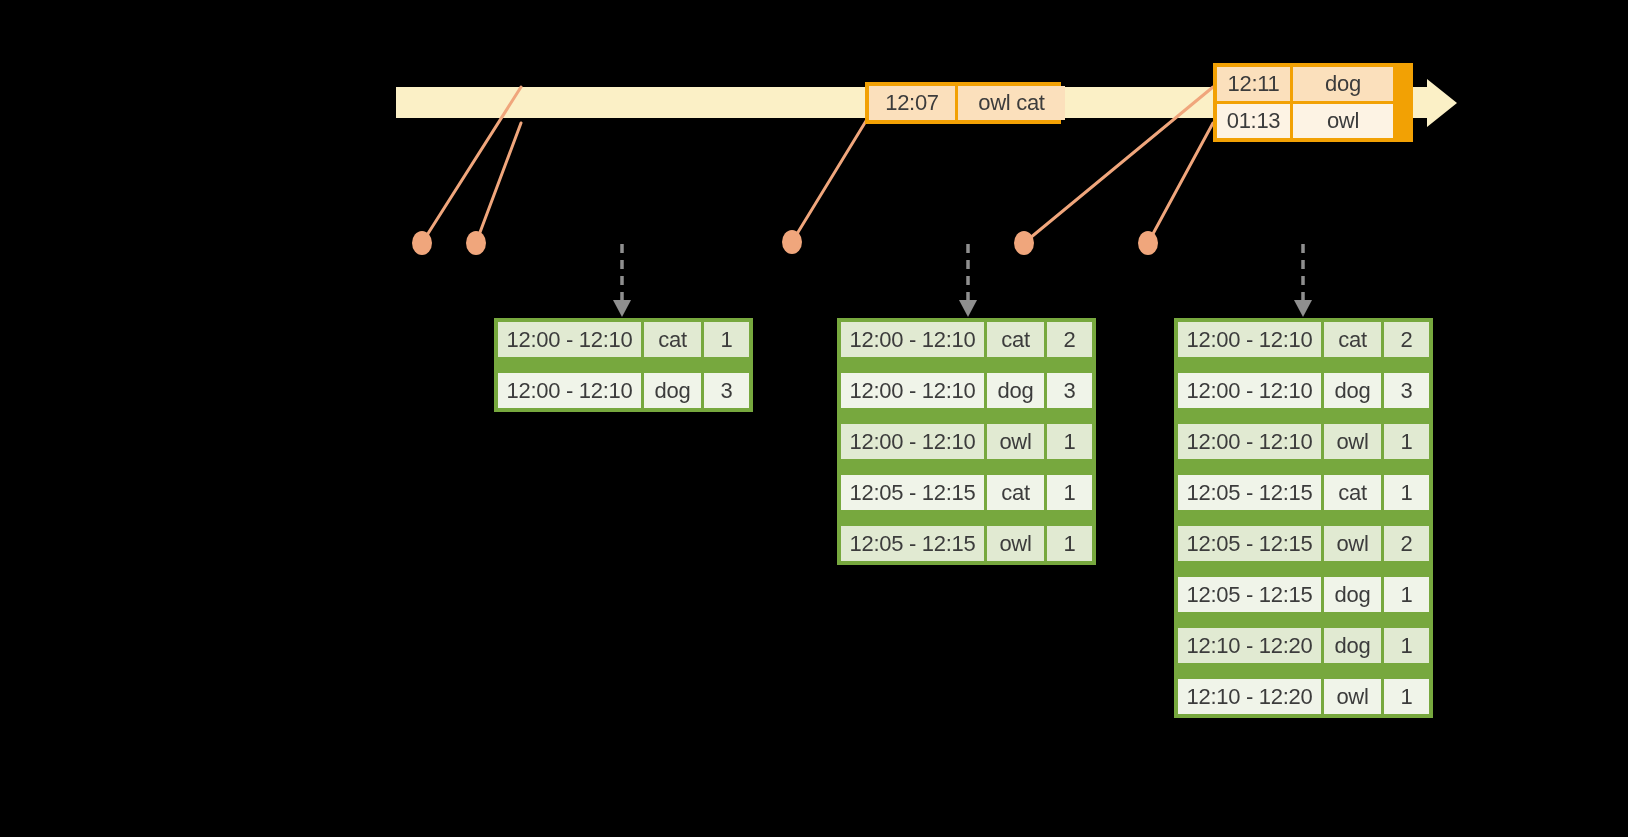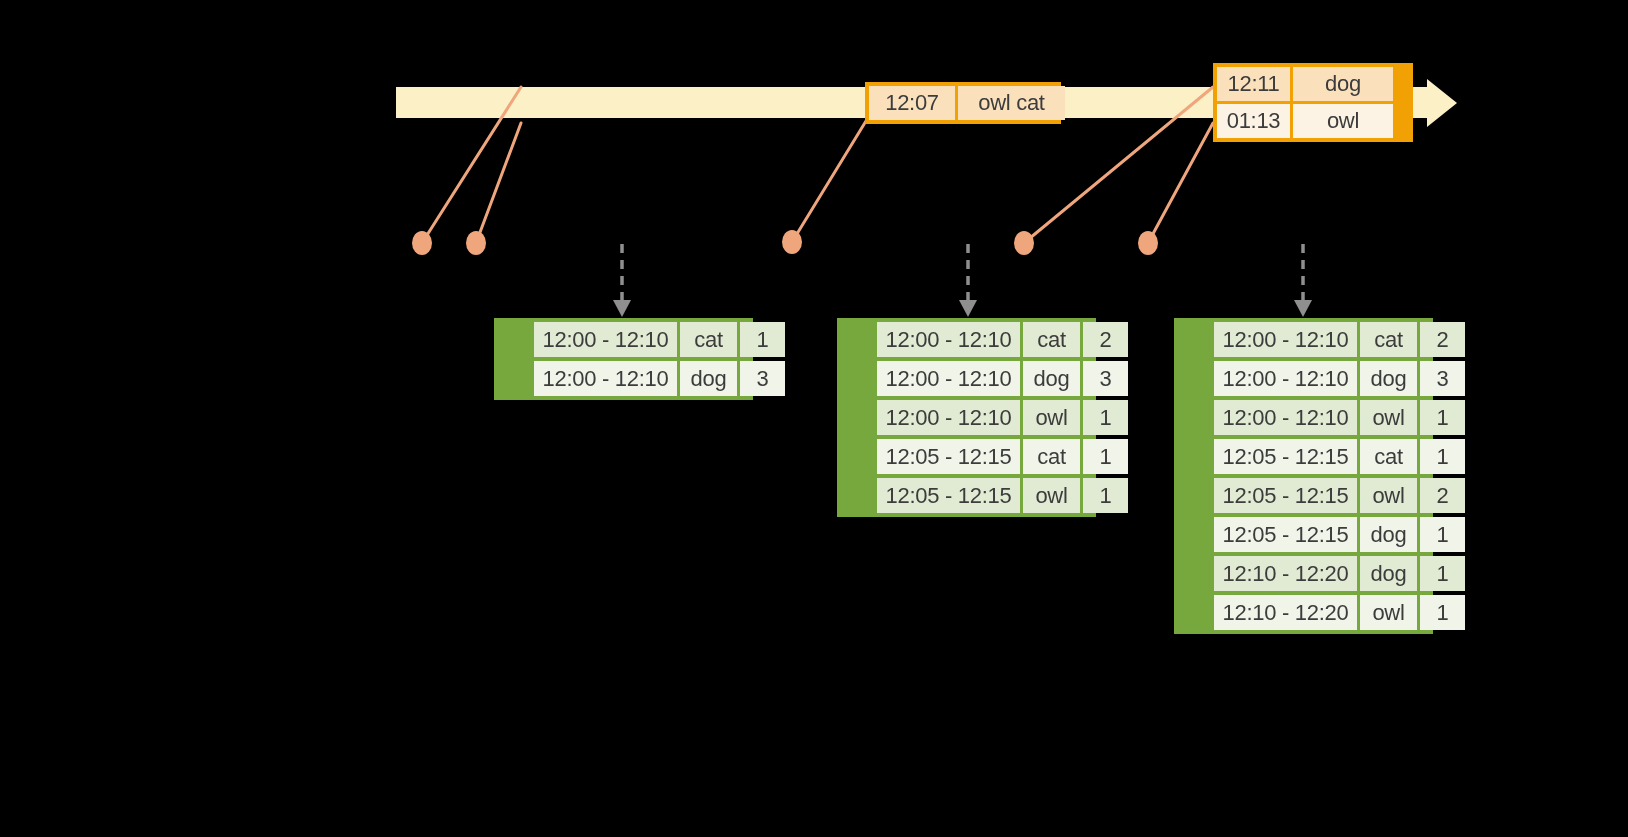--- a/index.html
+++ b/index.html
@@ -8,21 +8,21 @@
     font-family:"Liberation Sans", sans-serif;color:var(--text,#3C3C3C);
   }
   #links{position:absolute;left:0;top:0;width:1628px;height:837px;}
   .itable,.rtable{position:absolute;display:grid;box-sizing:border-box;}
   .itable{
     background:var(--orange-border);border:4px solid var(--orange-border);
     gap:3px;grid-auto-rows:34px;
   }
   .rtable{
     background:var(--green-border);border:4px solid var(--green-border);
-    gap:4px 3px;grid-auto-rows:35px;grid-template-columns:143px 57px 45px;padding-left:36px;
+    gap:16px 3px;grid-auto-rows:35px;grid-template-columns:143px 57px 45px;
   }
   .cell{
     display:flex;align-items:center;justify-content:center;
     font-size:22px;letter-spacing:-0.3px;line-height:1;white-space:nowrap;
   }
   .o0{background:var(--orange-row-dark);}
   .o1{background:var(--orange-row-light);}
   .g0{background:var(--green-row-dark);}
   .g1{background:var(--green-row-light);}
 </style>

